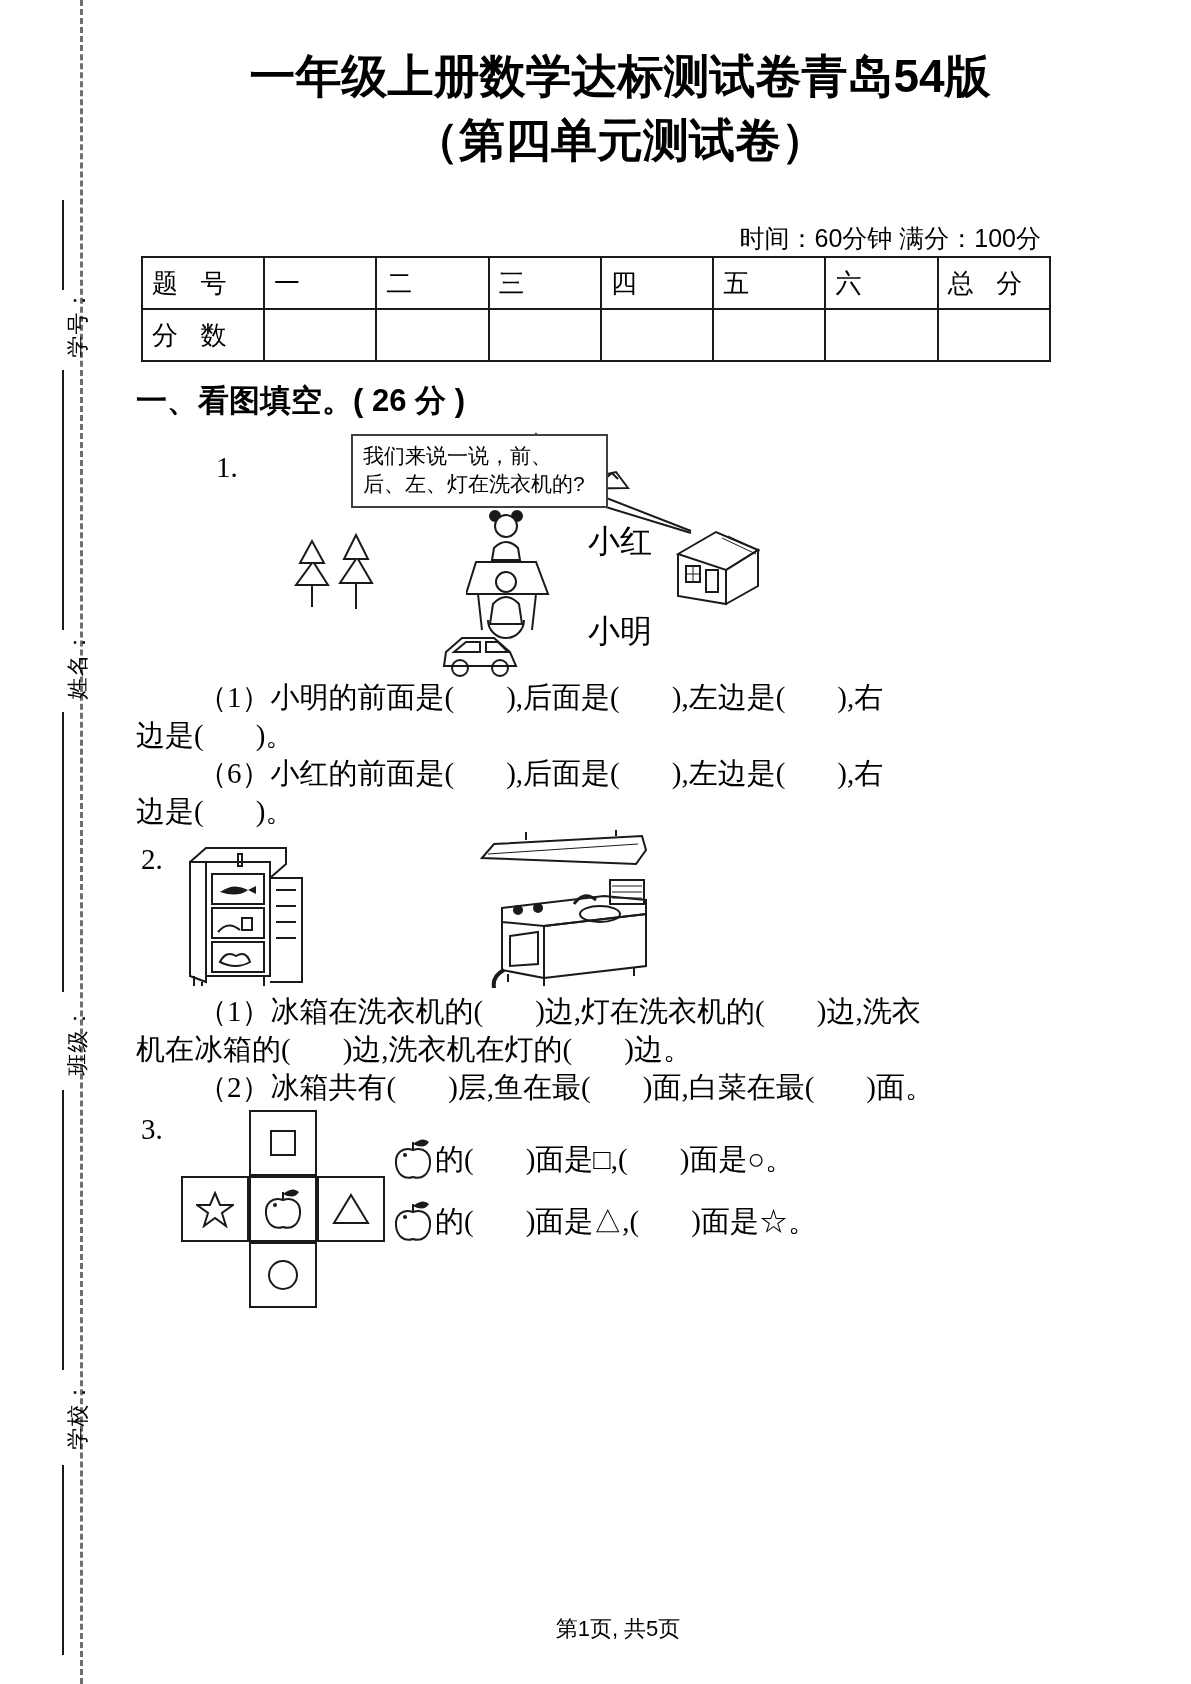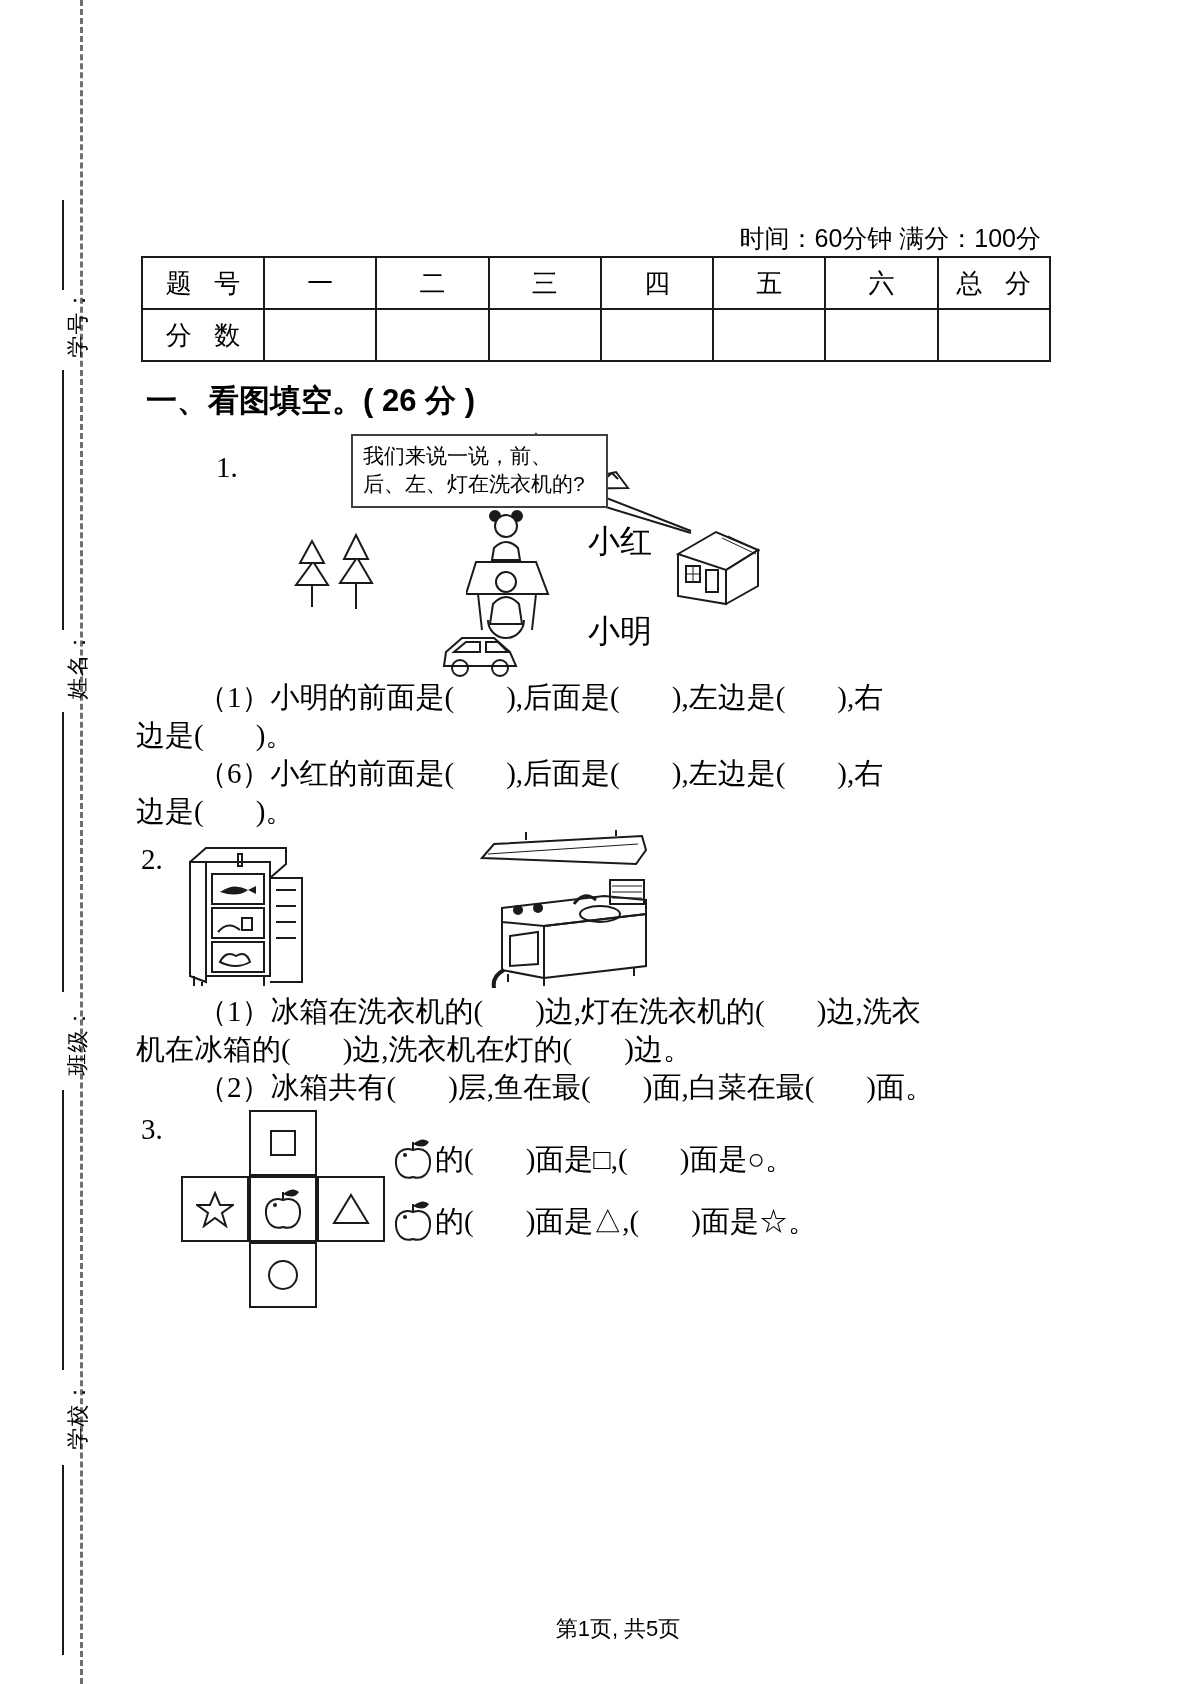--- a/index.html
+++ b/index.html
@@ -51,36 +51,35 @@
   
   table.score {
     position:absolute; left:141px; top:256px;
     width:910px;
     border-collapse:collapse;
     table-layout:fixed;
   }
   table.score td {
     border:2px solid #1a1a1a;
     height:48px;
-    text-align:center;
     vertical-align:middle;
     font-family:"Liberation Serif", serif;
     font-size:26px;
     letter-spacing:8px;
     text-indent:8px;
   }
   table.score td.lead { width:118px; }
 
   
   .content { position:absolute; left:136px; top:380px; width:930px; }
   .sec-head {
     font-family:"Liberation Sans", sans-serif;
     font-weight:bold;
     font-size:31px;
-    margin:0 0 6px 10px;
+    margin:0 0 6px 0;
     white-space:nowrap;
   }
   .qline {
     font-family:"Liberation Serif", serif;
     font-size:29px;
     line-height:38px;
     white-space:nowrap;
   }
   .qnum {
     font-family:"Liberation Serif", serif;
@@ -151,20 +150,24 @@
     <div class="side-label" style="top:308px;">学号：</div>
     <div class="side-rule" style="top:370px;  height:260px;"></div>
     <div class="side-label" style="top:650px;">姓名：</div>
     <div class="side-rule" style="top:712px;  height:280px;"></div>
     <div class="side-label" style="top:1026px;">班级：</div>
     <div class="side-rule" style="top:1090px; height:280px;"></div>
     <div class="side-label" style="top:1400px;">学校：</div>
     <div class="side-rule" style="top:1465px; height:190px;"></div>
   </div>
 
+  <div class="title-wrap">
+    <div class="title-line">一年级上册数学达标测试卷青岛54版</div>
+    <div class="title-line">（第四单元测试卷）</div>
+  </div>
 
   <div class="meta">时间：60分钟  满分：100分</div>
 
   <table class="score">
     <tbody>
         <tr>
       <td class="lead">题 号</td>
       <td>一</td>
       <td>二</td>
       <td>三</td>

